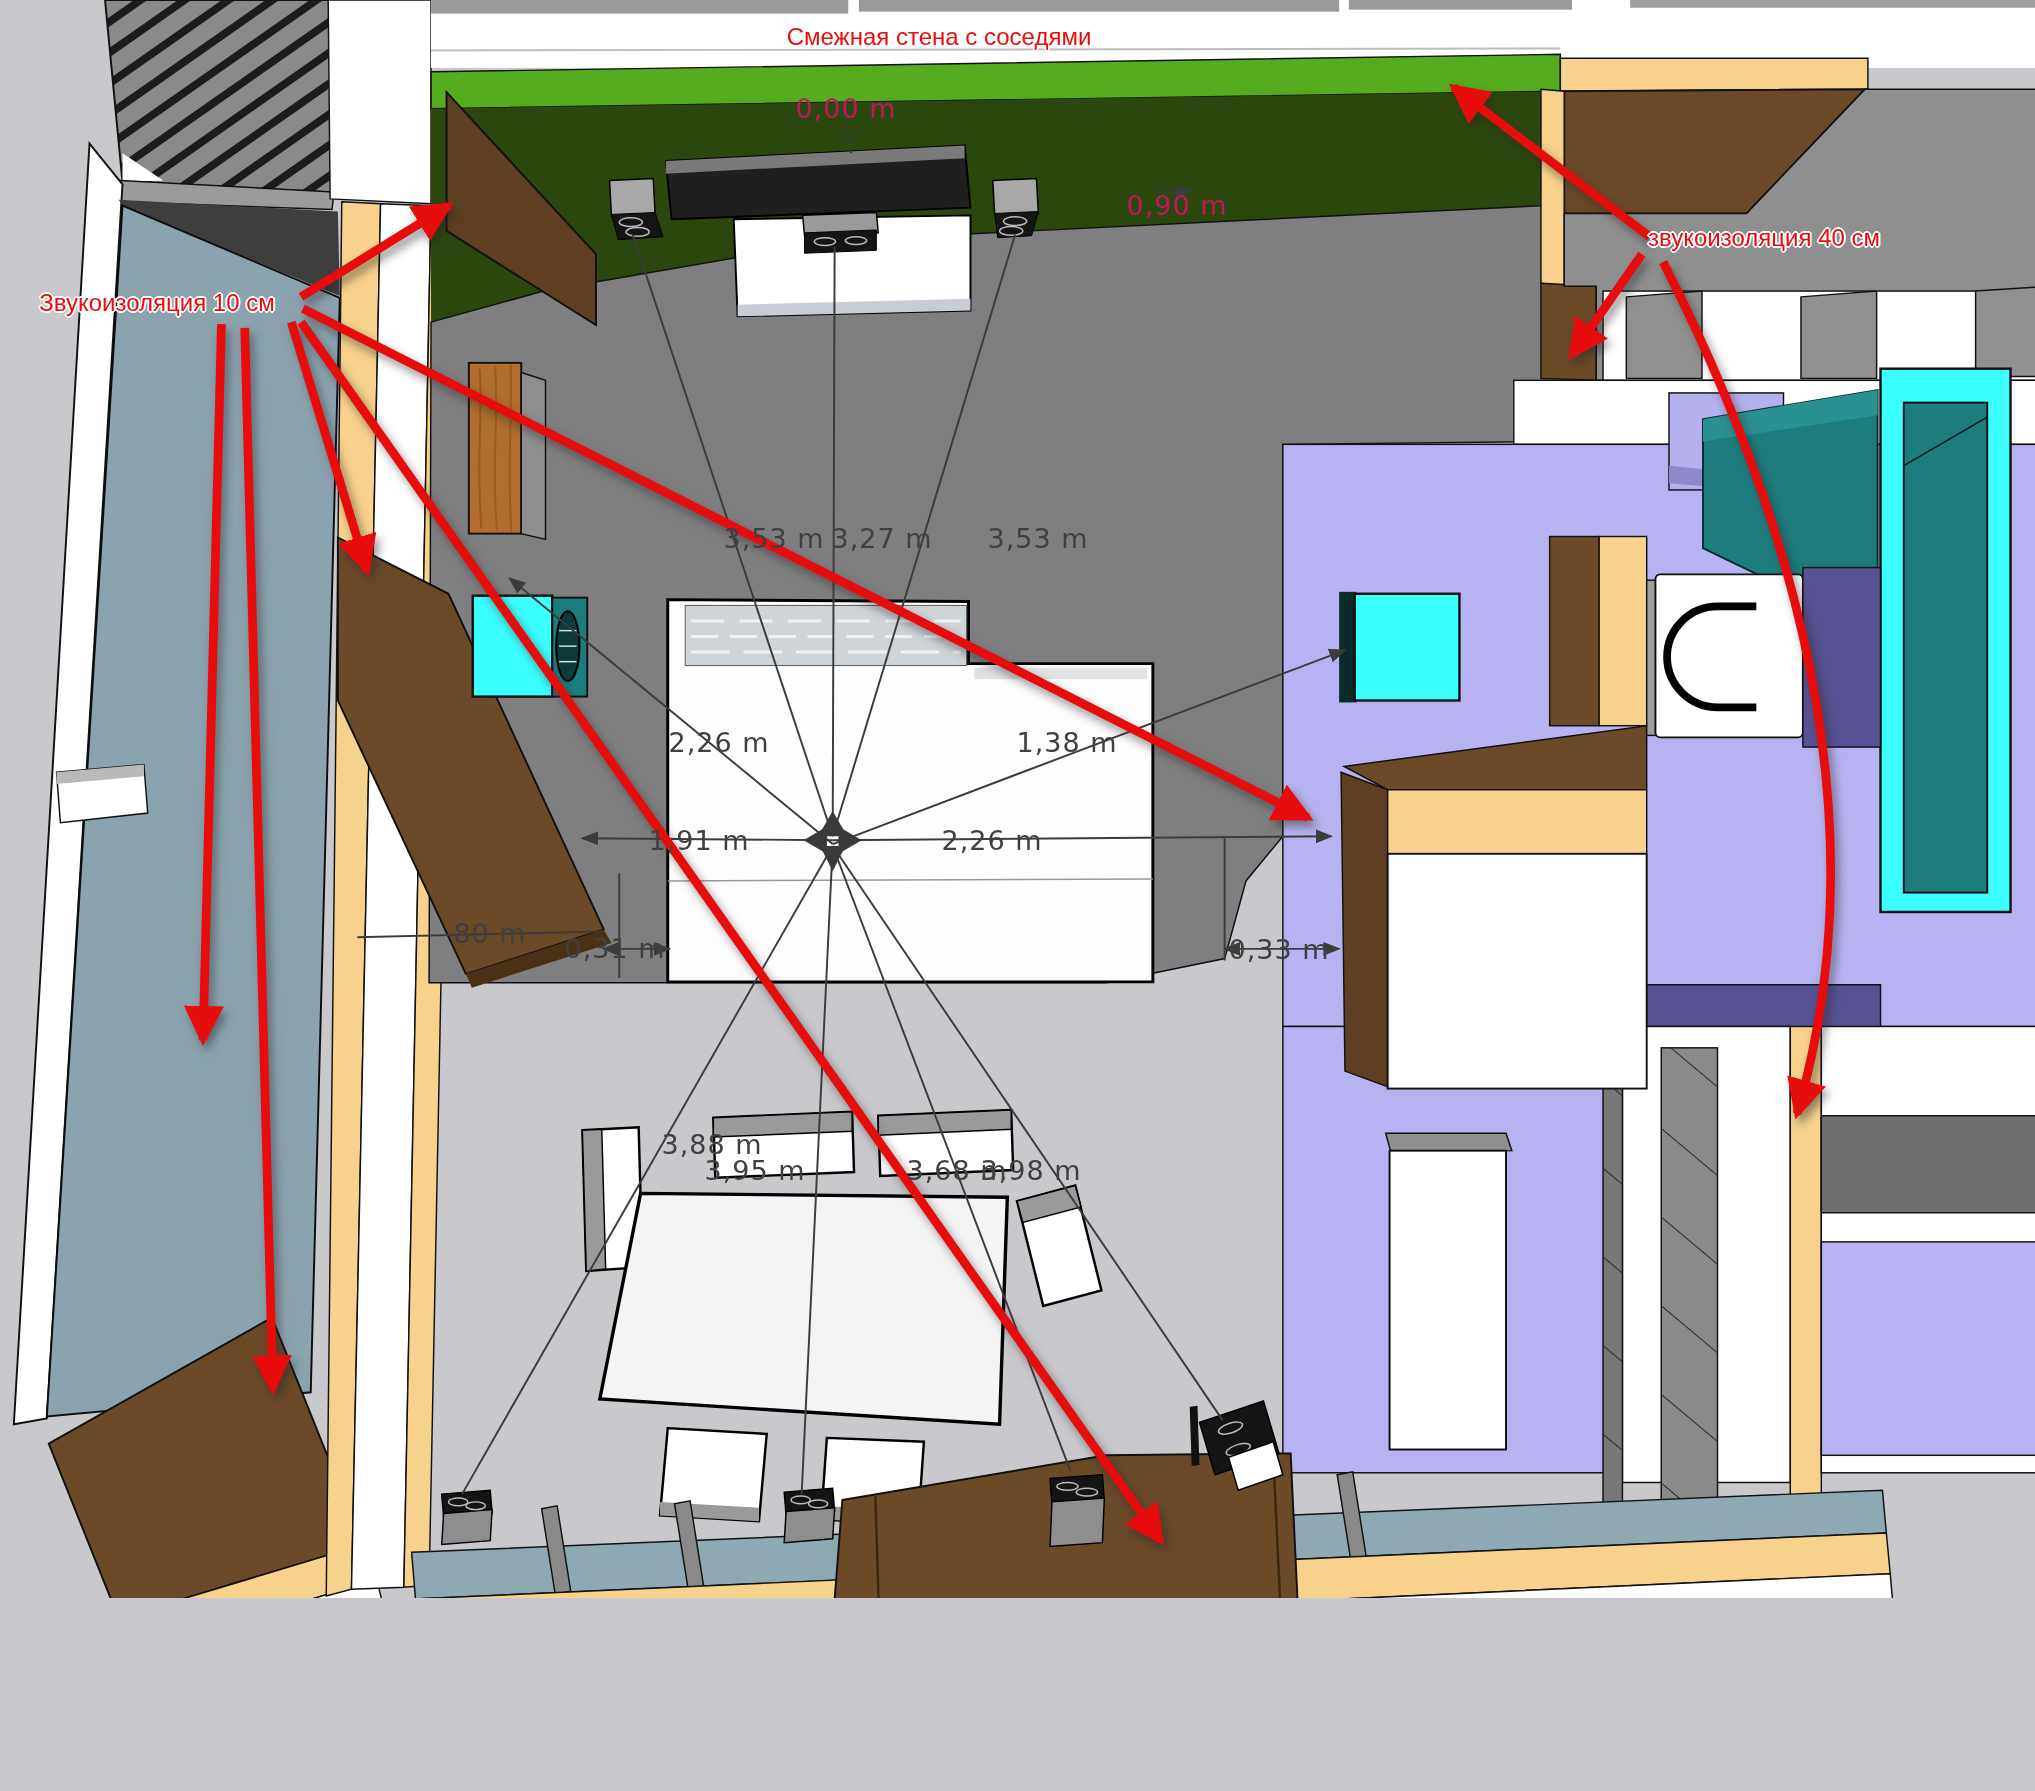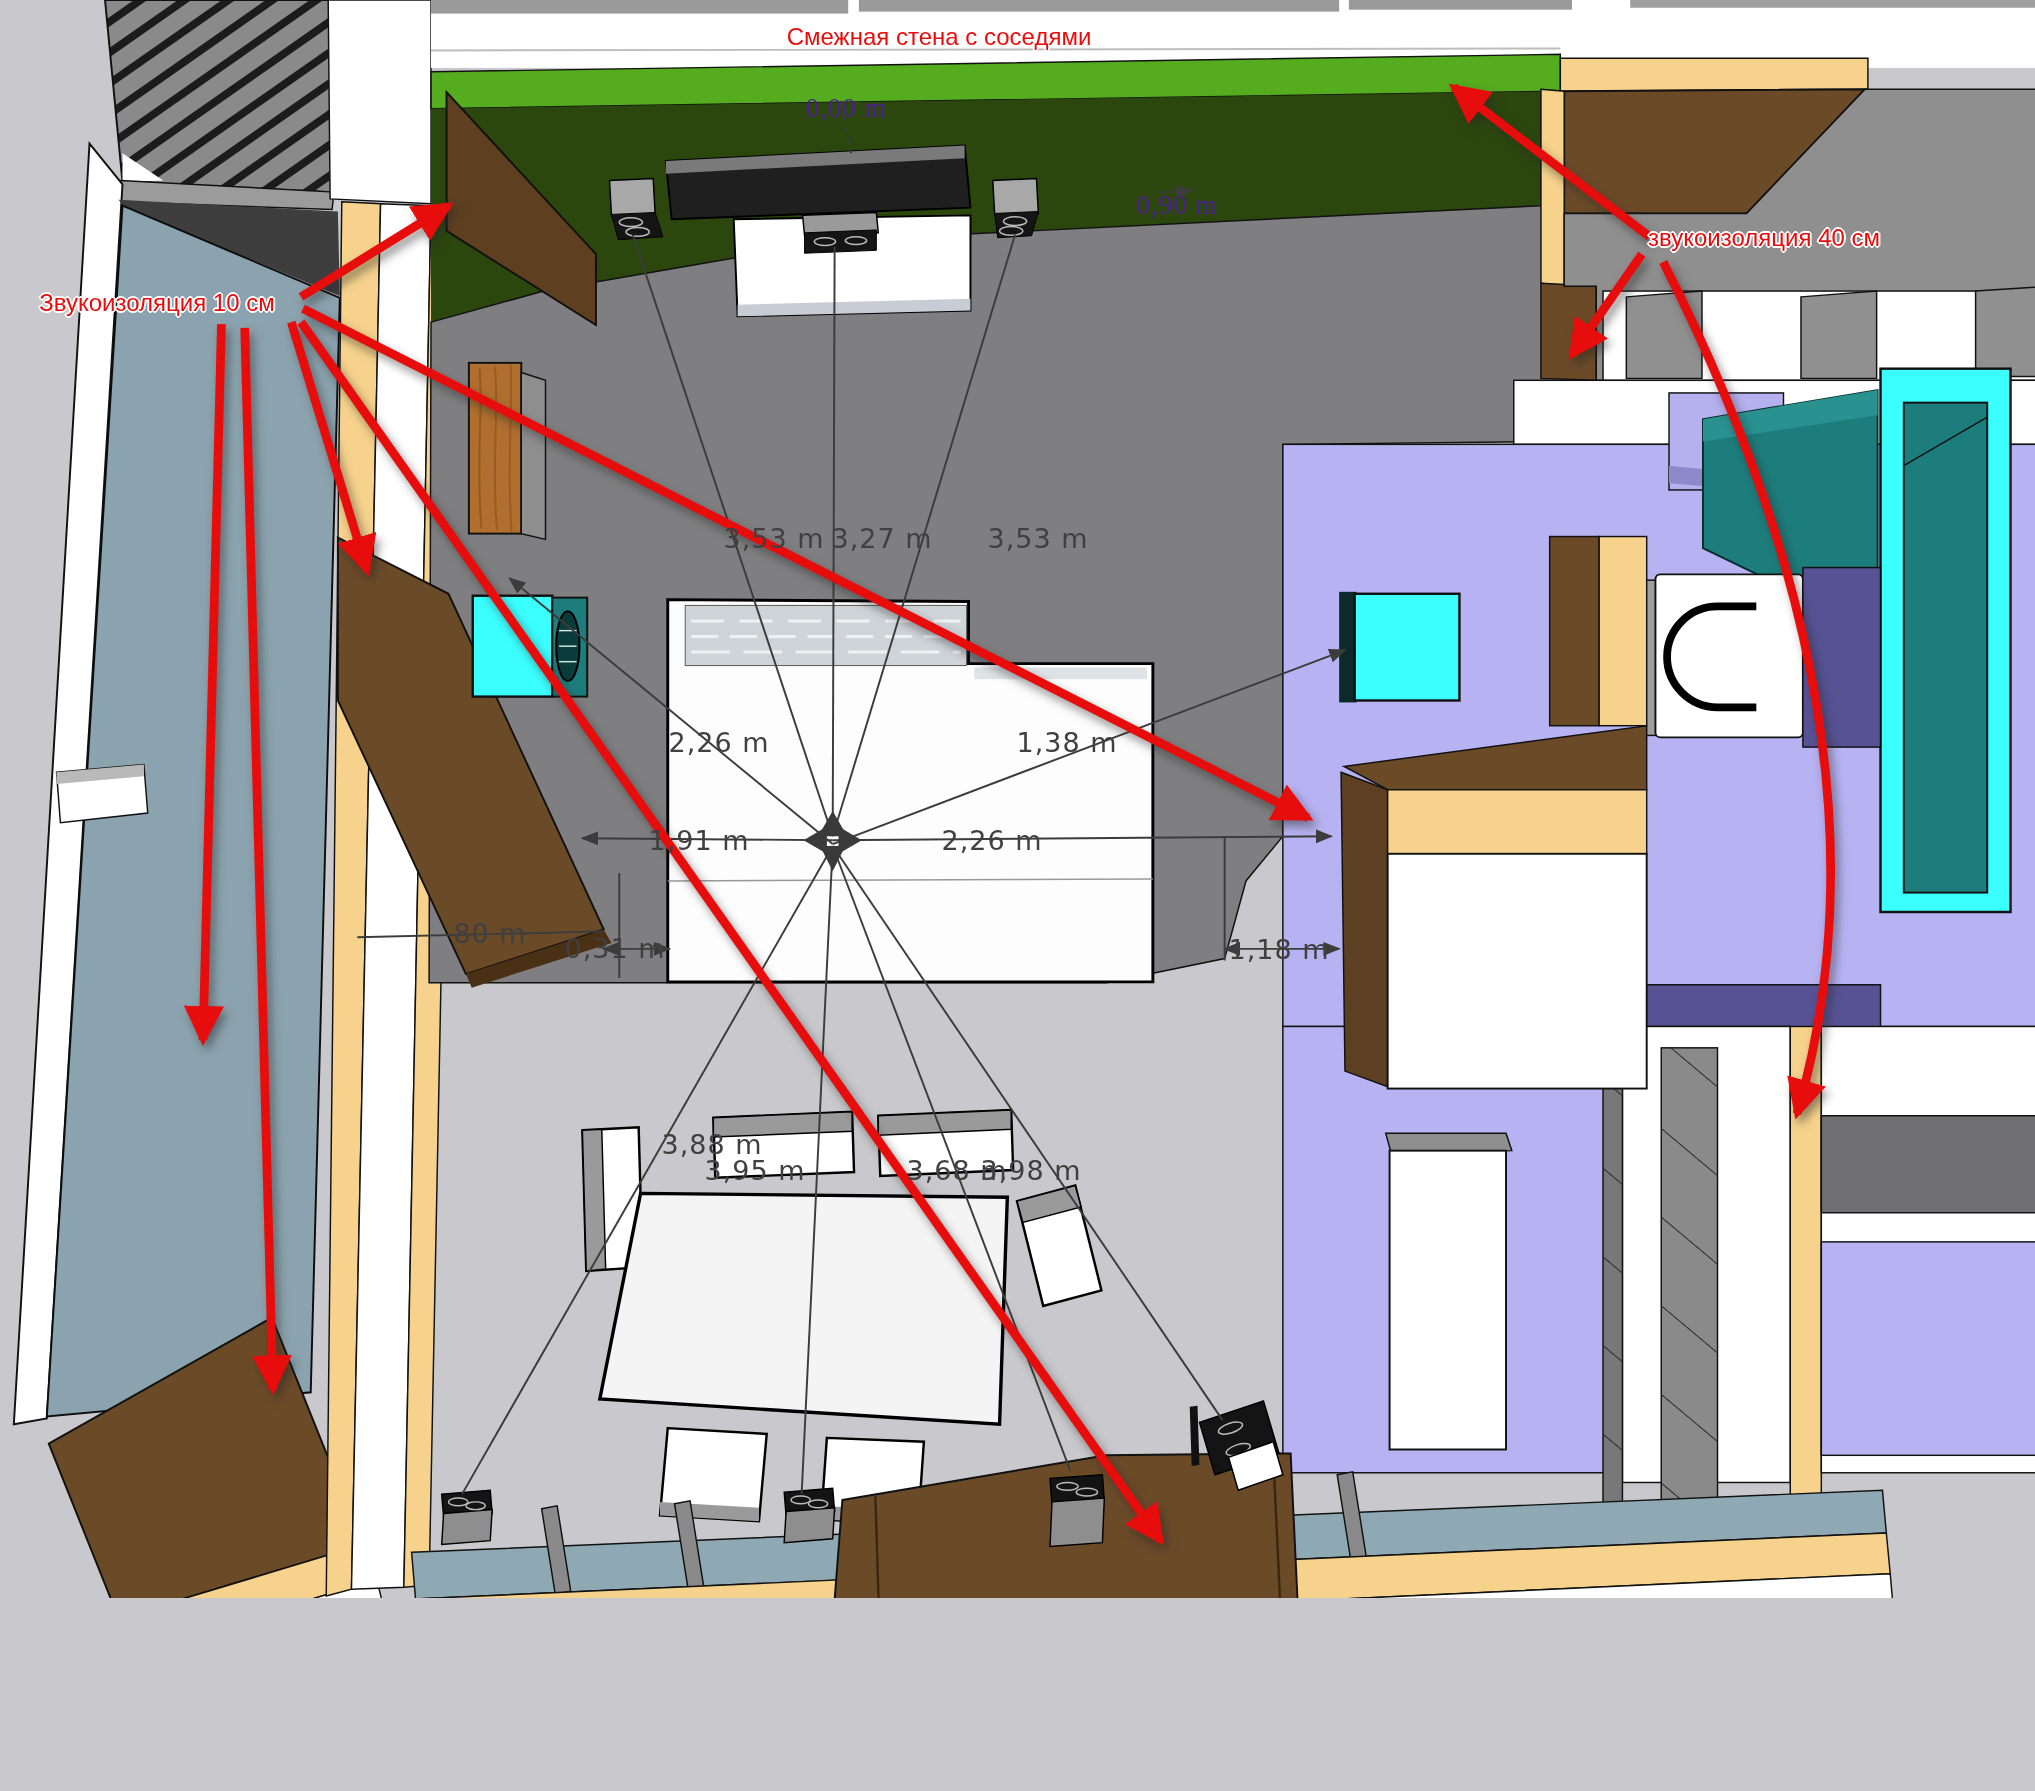--- a/index.html
+++ b/index.html
@@ -2,21 +2,21 @@
 <html><head>
 <meta charset="utf-8">
 <style>
   html,body{margin:0;padding:0;background:#c9c9cd;}
   #stage{position:relative;width:2036px;height:1598px;overflow:hidden;
          font-family:"Liberation Sans",sans-serif;background:#c9c9cd;}
   #stage svg{position:absolute;left:0;top:0;}
   .dim{position:absolute;transform:translate(-50%,-50%);
        font:27px "DejaVu Sans",sans-serif;color:#404040;white-space:nowrap;
        letter-spacing:1px;pointer-events:none;}
-  .dim.faint{color:#4c1d95;font-family:Liberation Serif, serif;}
+  .dim.faint{color:#be185d;}
   .note{position:absolute;transform:translate(-50%,-50%);
         font:24px "Liberation Sans",sans-serif;color:#e80d0d;white-space:nowrap;
         text-shadow:-1.9px 0 0 #fff,1.9px 0 0 #fff,0 -1.9px 0 #fff,0 1.9px 0 #fff,
                     -1px -1px 0 #fff,1px 1px 0 #fff,-1px 1px 0 #fff,1px -1px 0 #fff;
         pointer-events:none;}
   .redgrp{filter:drop-shadow(4px 6px 5px rgba(40,40,40,.5));}
 </style>
 </head>
 <body>
 
@@ -297,20 +297,20 @@
   <div class="dim faint" style="left:846px;top:108px">0,00 m</div>
   <div class="dim faint" style="left:1177px;top:205px">0,90 m</div>
   <div class="dim" style="left:774px;top:538px">3,53 m</div>
   <div class="dim" style="left:882px;top:538px">3,27 m</div>
   <div class="dim" style="left:1038px;top:538px">3,53 m</div>
   <div class="dim" style="left:719px;top:742px">2,26 m</div>
   <div class="dim" style="left:1067px;top:742px">1,38 m</div>
   <div class="dim" style="left:699px;top:840px">1,91 m</div>
   <div class="dim" style="left:992px;top:840px">2,26 m</div>
   <div class="dim" style="left:615px;top:948px">0,31 m</div>
-  <div class="dim" style="left:1279px;top:949px">1,18 m</div>
+  <div class="dim" style="left:1279px;top:949px">0,33 m</div>
   <div class="dim" style="left:490px;top:933px">80 m</div>
   <div class="dim" style="left:712px;top:1144px">3,88 m</div>
   <div class="dim" style="left:755px;top:1170px">3,95 m</div>
   <div class="dim" style="left:957px;top:1170px">3,68 m</div>
   <div class="dim" style="left:1031px;top:1170px">3,98 m</div>
 </div>
 
 
 </body></html>

